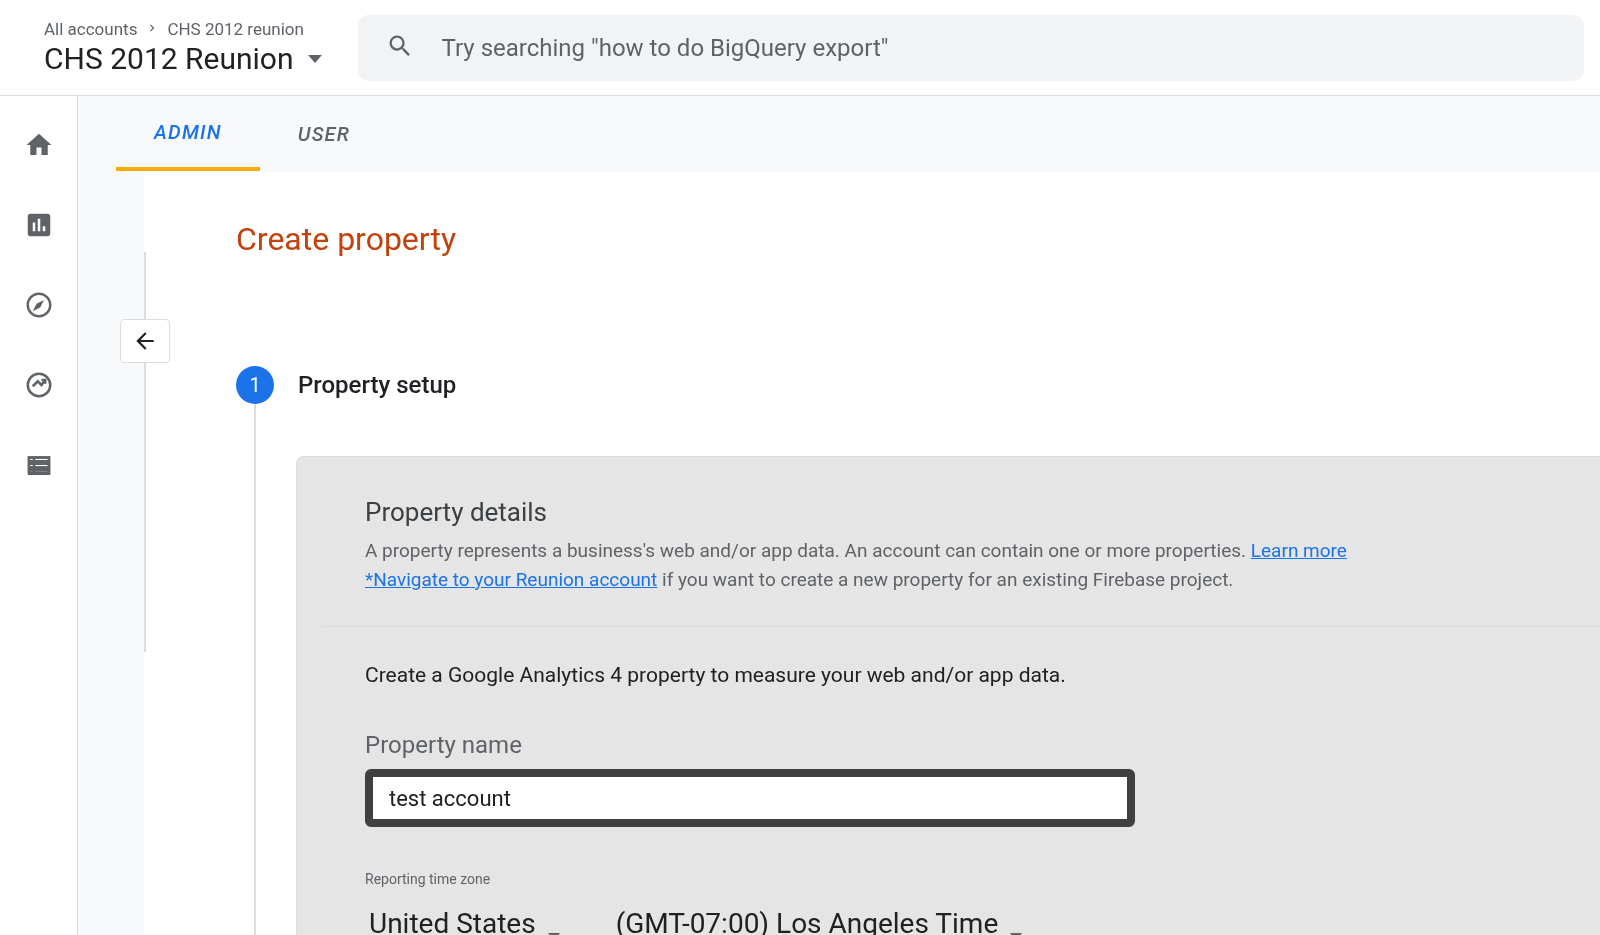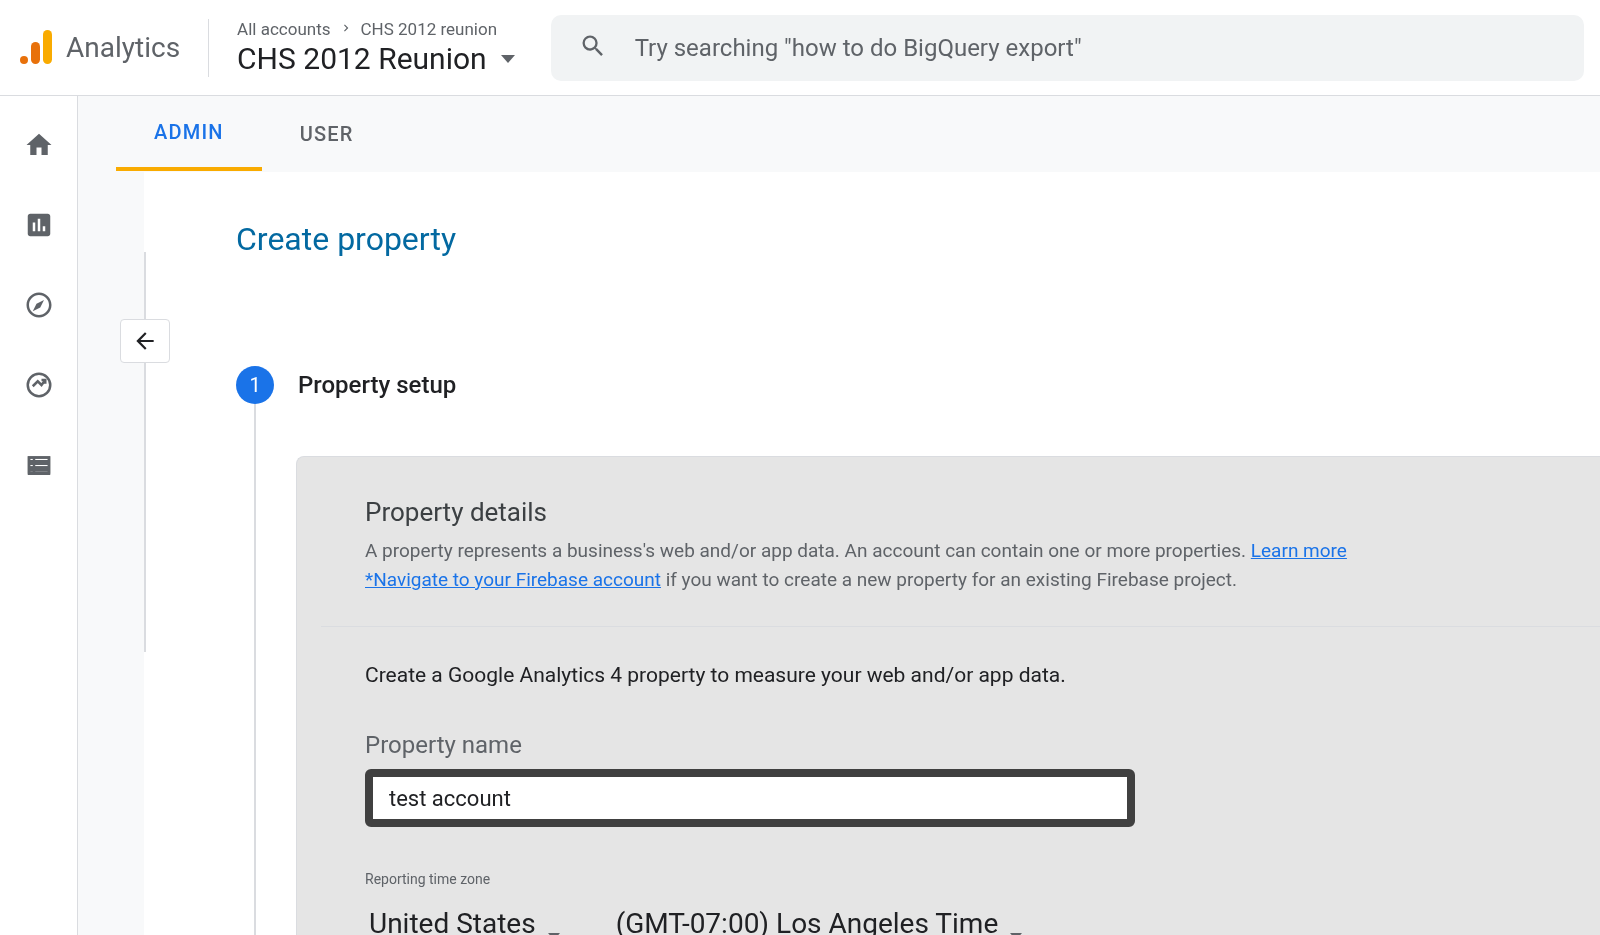--- a/index.html
+++ b/index.html
@@ -102,20 +102,21 @@
       gap: 50px;
     }
     .rail-icon { width: 30px; height: 30px; display: flex; align-items: center; justify-content: center; cursor: pointer; }
     .rail-icon svg { width: 30px; height: 30px; fill: #5f6368; }
 
     .main { flex: 1; background: #f8f9fa; position: relative; }
     .tabs {
       display: flex;
       padding-left: 38px;
       background: #f8f9fa;
+      font-style: italic;
     }
     .tab {
       height: 75px;
       display: flex;
       align-items: center;
       padding: 0 38px;
       font-size: 20px;
       letter-spacing: 1.2px;
       color: #5f6368;
       cursor: pointer;
@@ -164,21 +165,21 @@
       position: absolute;
       left: 142px;
       top: 210px;
       width: 2px;
       height: 600px;
       background: #dadce0;
     }
 
     .page-title {
       font-size: 32px;
-      color: #0369a1;
+      color: #c2410c;
       font-weight: 400;
       padding-top: 48px;
       position: relative;
     }
 
     .step-row {
       display: flex;
       align-items: center;
       margin-top: 108px;
       position: relative;
@@ -243,28 +244,20 @@
       border-left: 6px solid transparent;
       border-right: 6px solid transparent;
       border-top: 7px solid #5f6368;
     }
     .tz-label { font-size: 14px; color: #5f6368; margin-top: 44px; }
   </style>
 </head>
 <body>
 
 <div class="header">
-  <div class="logo-section">
-    <div class="ga-logo">
-      <div class="ga-bar1"></div>
-      <div class="ga-bar2"></div>
-      <div class="ga-bar3"></div>
-    </div>
-    <span class="app-name">Analytics</span>
-  </div>
   <div class="breadcrumb-section">
     <div class="breadcrumb-row">
       <span>All accounts</span>
       <span class="breadcrumb-chevron">
         <svg width="14" height="14" viewBox="0 0 24 24">
             <path fill="#5f6368" d="M8.59 16.59L13.17 12 8.59 7.41 10 6l6 6-6 6z"></path>
           </svg>
       </span>
       <span>CHS 2012 reunion</span>
     </div>
@@ -340,21 +333,21 @@
       <div class="step-row">
         <div class="vertical-line-2" style="left:18px; top:38px; height:600px;"></div>
         <div class="step-circle">1</div>
         <div class="step-label">Property setup</div>
       </div>
 
       <div class="details-card">
         <div class="section-title">Property details</div>
         <div class="section-desc">
           <span>A property represents a business's web and/or app data. An account can contain one or more properties. </span><span class="link">Learn more</span><br>
-          <span class="link">*Navigate to your Firebase account</span><span> if you want to create a new property for an existing Firebase project.</span>
+          <span class="link">*Navigate to your Reunion account</span><span> if you want to create a new property for an existing Firebase project.</span>
         </div>
         <div class="divider"></div>
         <div class="instruction">Create a Google Analytics 4 property to measure your web and/or app data.</div>
         <div class="field-label">Property name</div>
         <input class="text-field" value="test account" style="">
         <div class="tz-label">Reporting time zone</div>
         <div class="tz-row">
           <div class="select-like">
             <span>United States</span>
             <span class="select-caret"></span>

